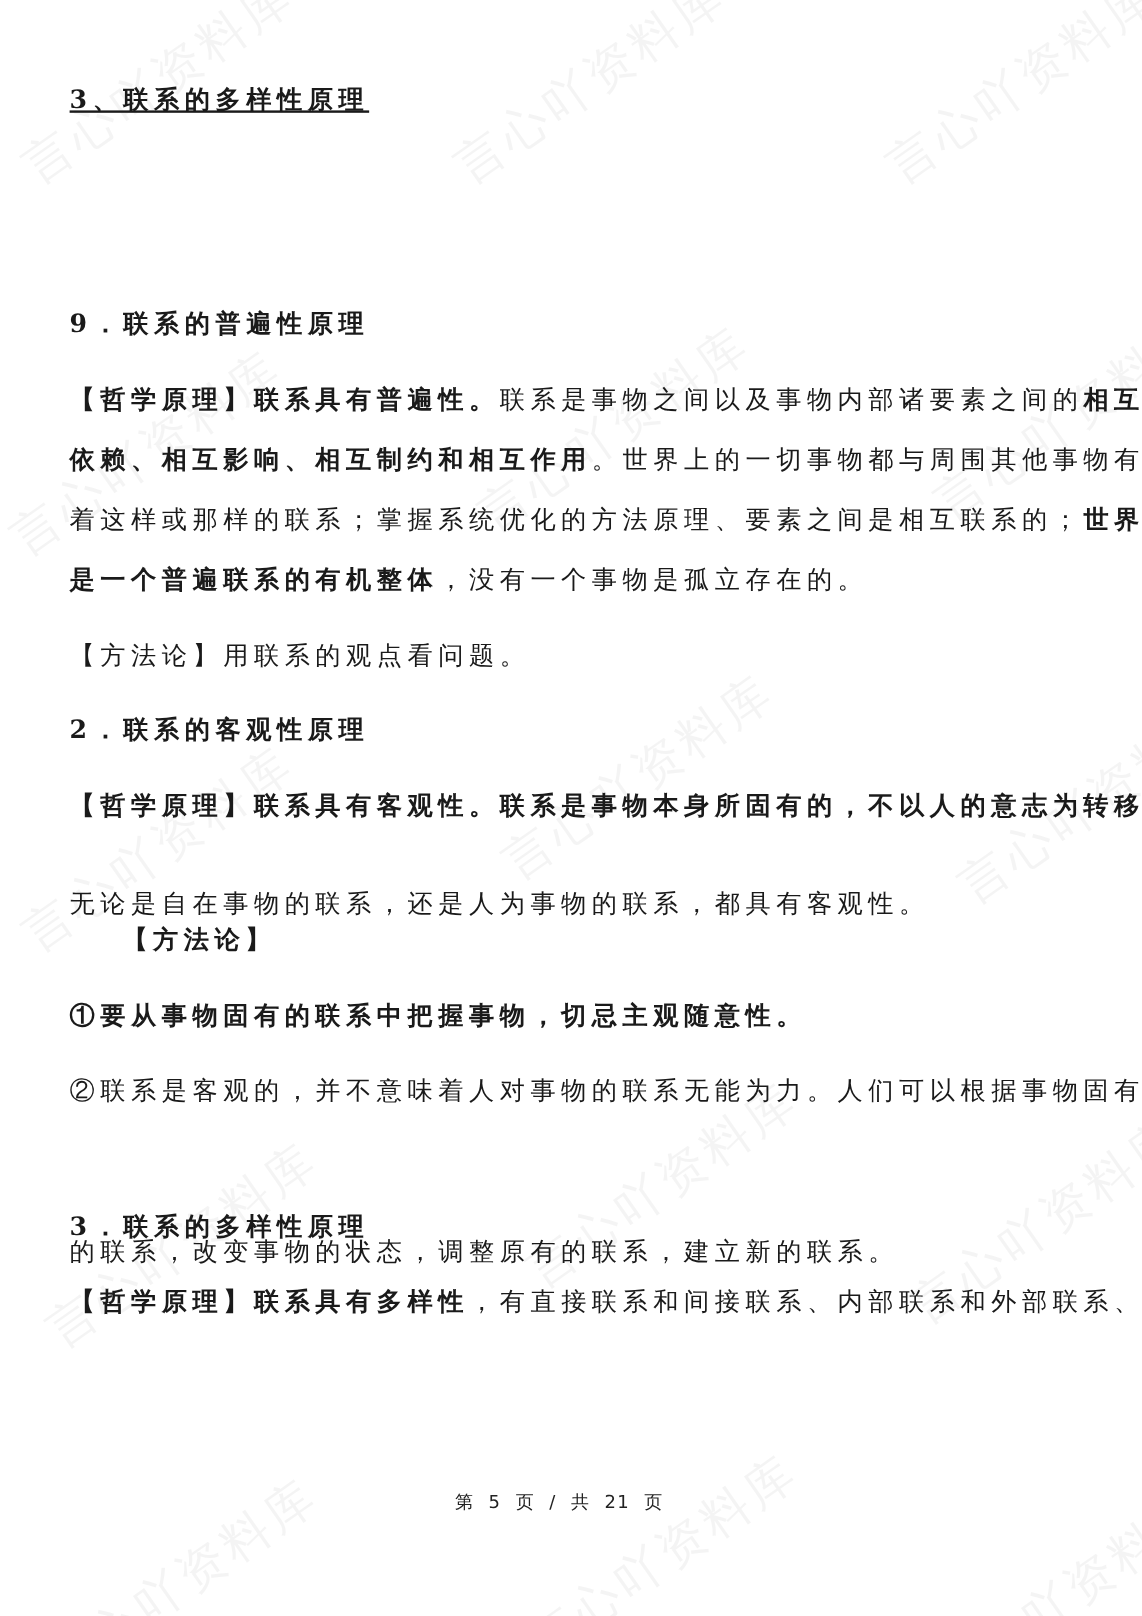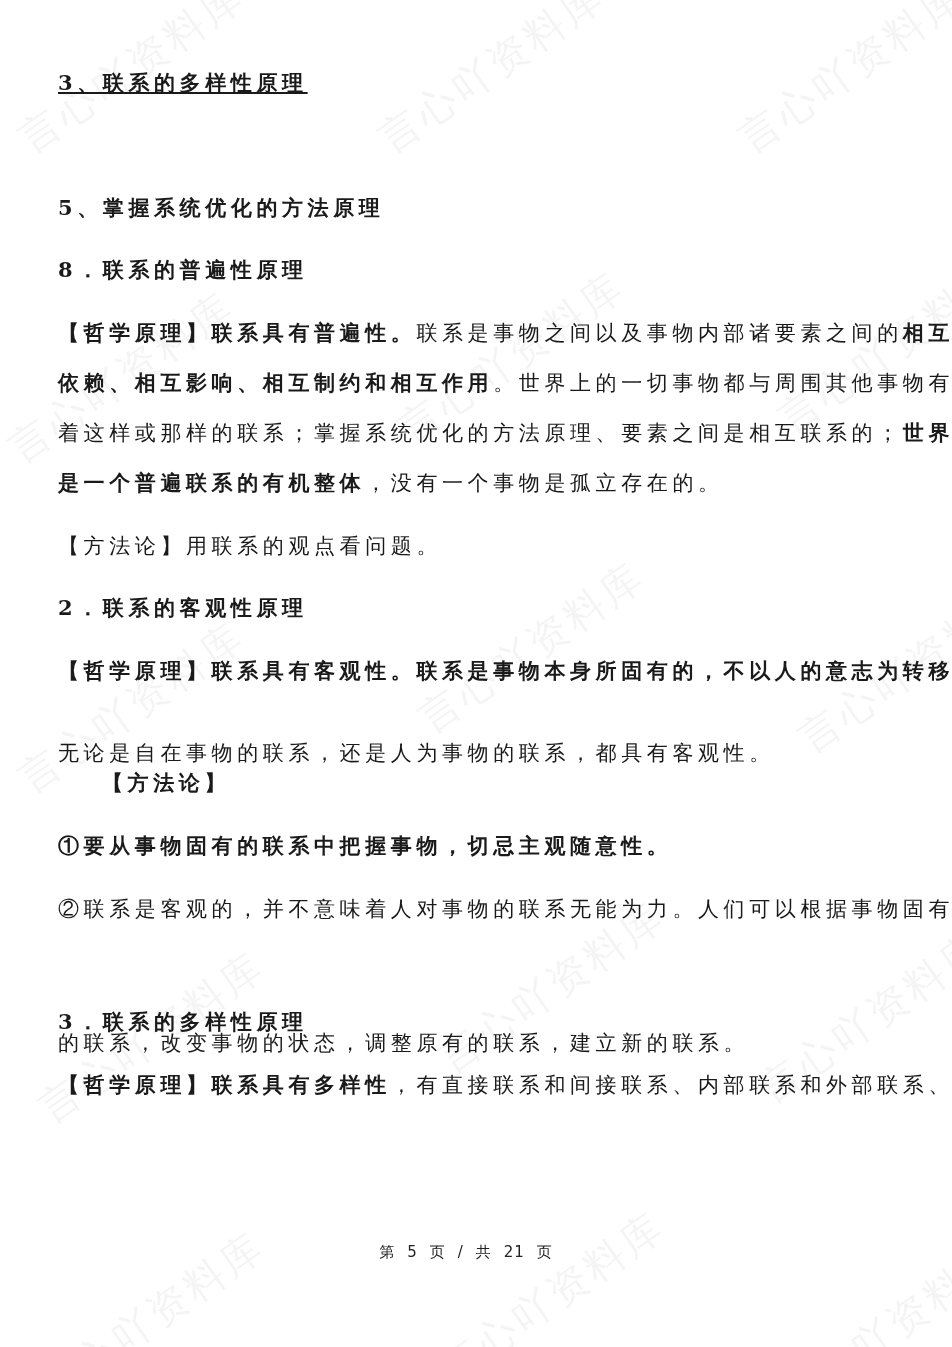--- a/index.html
+++ b/index.html
@@ -32,23 +32,22 @@
   <div class="wm" style="left:400px;top:620px;">言心吖资料库</div>
   <div class="wm" style="left:780px;top:640px;">言心吖资料库</div>
   <div class="wm" style="left:20px;top:1010px;">言心吖资料库</div>
   <div class="wm" style="left:420px;top:960px;">言心吖资料库</div>
   <div class="wm" style="left:740px;top:990px;">言心吖资料库</div>
   <div class="wm" style="left:20px;top:1290px;">言心吖资料库</div>
   <div class="wm" style="left:420px;top:1270px;">言心吖资料库</div>
   <div class="wm" style="left:760px;top:1300px;">言心吖资料库</div>
 
   <div class="line b" style="top:68px;text-decoration:underline;">3、联系的多样性原理</div>
-  <div class="line b" style="top:193px;">5、掌握系统优化的方法原理</div>
 
-  <div class="line b" style="top:255px;">8．联系的普遍性原理</div>
+  <div class="line b" style="top:255px;">9．联系的普遍性原理</div>
   <div class="line" style="top:318px;">
     <span class="b">【哲学原理】联系具有普遍性。</span><span>联系是事物之间以及事物内部诸要素之间的</span><span class="b">相互</span>
   </div>
   <div class="line" style="top:368px;">
     <span class="b">依赖、相互影响、相互制约和相互作用</span><span>。世界上的一切事物都与周围其他事物有</span>
   </div>
   <div class="line" style="top:418px;">
     <span>着这样或那样的联系；掌握系统优化的方法原理、要素之间是相互联系的；</span><span class="b">世界</span>
   </div>
   <div class="line" style="top:468px;">

